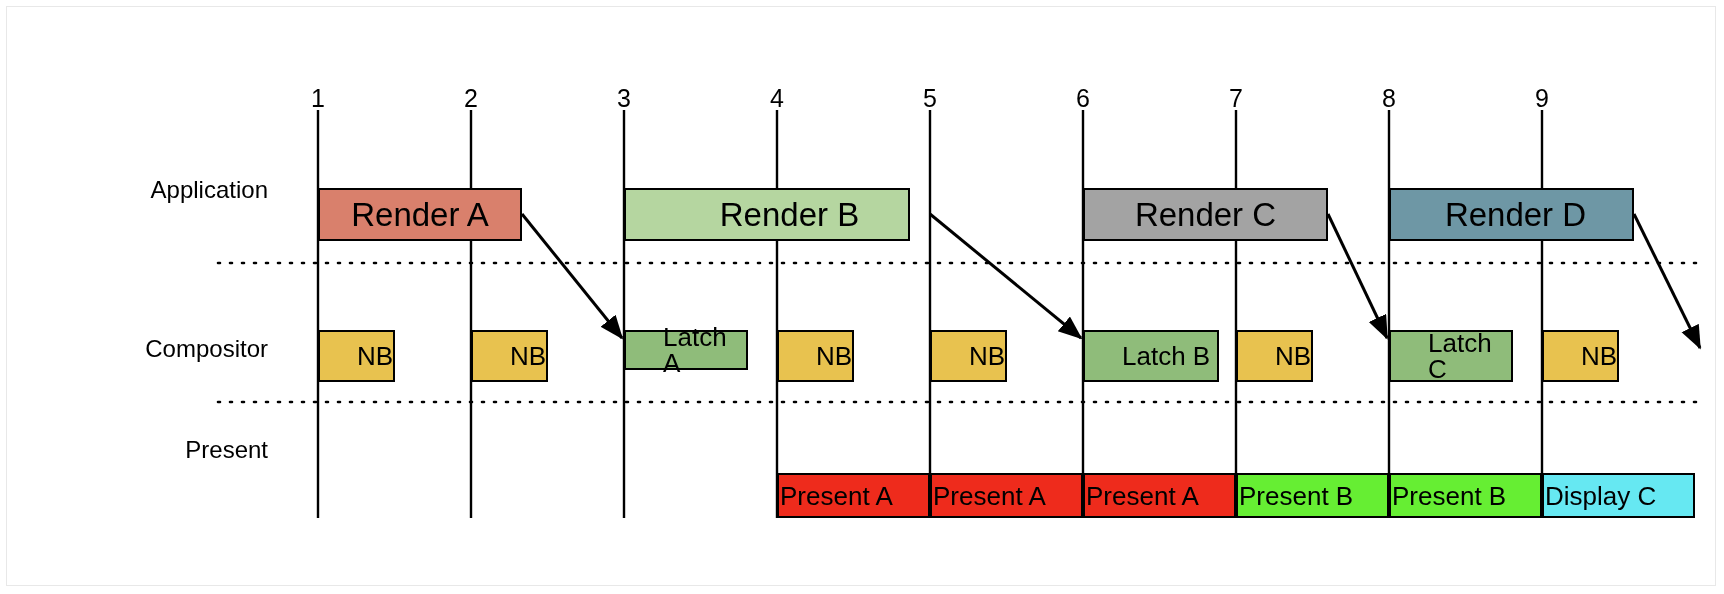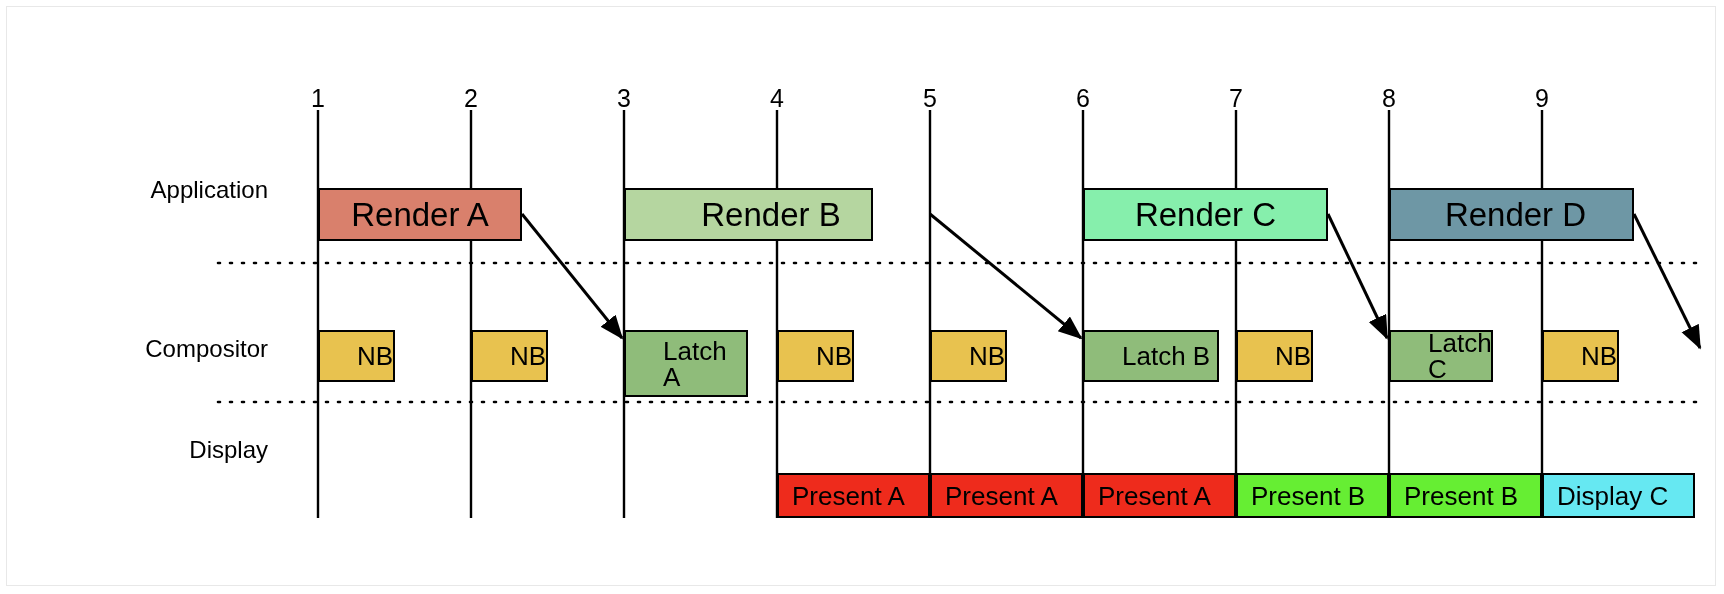--- a/index.html
+++ b/index.html
@@ -10,21 +10,21 @@
   svg.layer{position:absolute;left:0;top:0;width:1724px;height:594px;}
   .tick-label{position:absolute;font-size:25px;color:#000;text-align:center;width:60px;line-height:1;}
   .row-label{position:absolute;font-size:24px;color:#000;text-align:right;white-space:nowrap;line-height:1;}
   .bar{position:absolute;box-sizing:border-box;border:2px solid #000;display:flex;align-items:center;}
   .bar span{display:block;width:100%;}
   .bar.app{height:53px;}
   .bar.app span{font-size:33px;color:#000;text-align:center;line-height:1;}
   .bar.comp{height:52px;padding-left:30px;}
   .bar.comp span{font-size:26px;color:#000;text-align:left;padding-left:7px;line-height:1;}
   .bar.disp{height:45px;}
-  .bar.disp span{font-size:26px;color:#000;text-align:left;padding-left:13px;line-height:1;}
+  .bar.disp span{font-size:26px;color:#000;text-align:left;padding-left:1px;line-height:1;}
 </style>
 </head>
 <body>
 
 <div id="canvas">
   <div id="frame"></div>
 
   <svg class="layer" viewBox="0 0 1724 594" xmlns="http://www.w3.org/2000/svg">
     <defs>
       <marker id="arrowhead" markerWidth="9" markerHeight="9" refX="7.4" refY="3.2" orient="auto" markerUnits="strokeWidth">
@@ -61,59 +61,59 @@
       <div class="tick-label" style="left: 747px; top: 86px;">4</div>
       <div class="tick-label" style="left: 900px; top: 86px;">5</div>
       <div class="tick-label" style="left: 1053px; top: 86px;">6</div>
       <div class="tick-label" style="left: 1206px; top: 86px;">7</div>
       <div class="tick-label" style="left: 1359px; top: 86px;">8</div>
       <div class="tick-label" style="left: 1512px; top: 86px;">9</div>
     </div>
   <div id="row-labels">
       <div class="row-label" style="right: 1456px; top: 178px;">Application</div>
       <div class="row-label" style="right: 1456px; top: 315px; margin-top: 22px;">Compositor</div>
-      <div class="row-label" style="right: 1456px; top: 438px;">Display</div>
+      <div class="row-label" style="right: 1456px; top: 438px;">Present</div>
     </div>
   <div id="app-bars">
       <div class="bar app" style="left: 318px; top: 188px; width: 204px; height: 53px; background: rgb(217, 128, 108);">
         <span>Render A</span>
       </div>
-      <div class="bar app" style="left: 624px; top: 188px; width: 249px; height: 53px; background: rgb(181, 214, 160); padding-left: 45px;">
+      <div class="bar app" style="left: 624px; top: 188px; width: 286px; height: 53px; background: rgb(181, 214, 160); padding-left: 45px;">
         <span>Render B</span>
       </div>
-      <div class="bar app" style="left: 1083px; top: 188px; width: 245px; height: 53px; background: #86efac;">
+      <div class="bar app" style="left: 1083px; top: 188px; width: 245px; height: 53px; background: #a3a3a3;">
         <span>Render C</span>
       </div>
       <div class="bar app" style="left: 1389px; top: 188px; width: 245px; height: 53px; background: rgb(110, 151, 165); padding-left: 8px;">
         <span>Render D</span>
       </div>
     </div>
   <div id="comp-bars">
       <div class="bar comp" style="left: 318px; top: 330px; width: 77px; height: 52px; background: rgb(232, 194, 79);">
         <span>NB</span>
       </div>
       <div class="bar comp" style="left: 471px; top: 330px; width: 77px; height: 52px; background: rgb(232, 194, 79);">
         <span>NB</span>
       </div>
-      <div class="bar comp" style="left: 624px; top: 330px; width: 124px; height: 67px; background: rgb(143, 188, 122);">
+      <div class="bar comp" style="left: 624px; top: 330px; width: 124px; height: 40px; background: rgb(143, 188, 122);">
         <span>Latch A</span>
       </div>
       <div class="bar comp" style="left: 777px; top: 330px; width: 77px; height: 52px; background: rgb(232, 194, 79);">
         <span>NB</span>
       </div>
       <div class="bar comp" style="left: 930px; top: 330px; width: 77px; height: 52px; background: rgb(232, 194, 79);">
         <span>NB</span>
       </div>
       <div class="bar comp" style="left: 1083px; top: 330px; width: 136px; height: 52px; background: rgb(143, 188, 122);">
         <span>Latch B</span>
       </div>
       <div class="bar comp" style="left: 1236px; top: 330px; width: 77px; height: 52px; background: rgb(232, 194, 79);">
         <span>NB</span>
       </div>
-      <div class="bar comp" style="left: 1389px; top: 330px; width: 104px; height: 52px; background: rgb(143, 188, 122);">
+      <div class="bar comp" style="left: 1389px; top: 330px; width: 124px; height: 52px; background: rgb(143, 188, 122);">
         <span>Latch C</span>
       </div>
       <div class="bar comp" style="left: 1542px; top: 330px; width: 77px; height: 52px; background: rgb(232, 194, 79);">
         <span>NB</span>
       </div>
     </div>
   <div id="disp-bars">
       <div class="bar disp" style="left: 777px; top: 473px; width: 153px; height: 45px; background: rgb(238, 43, 28);">
         <span>Present A</span>
       </div>

